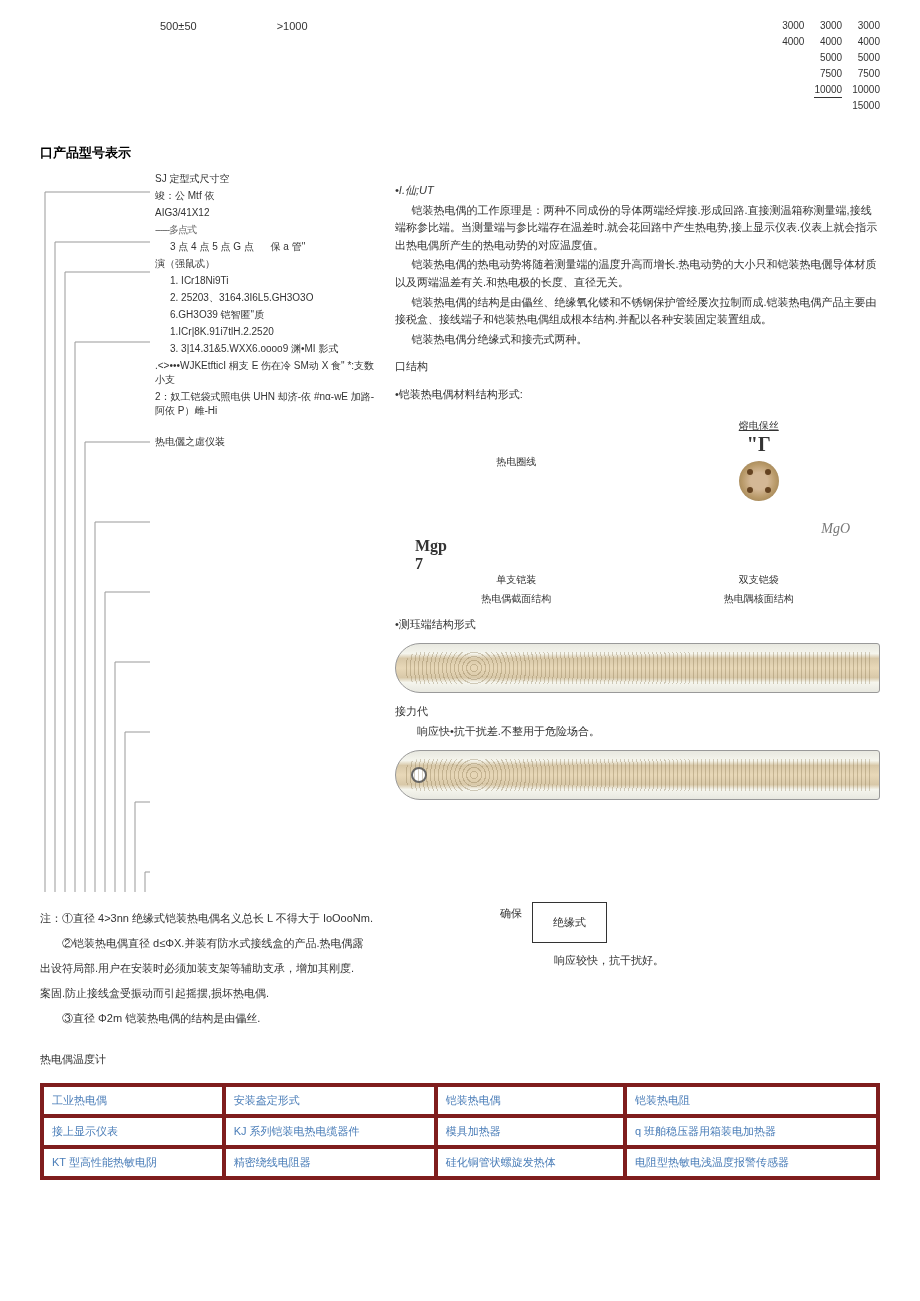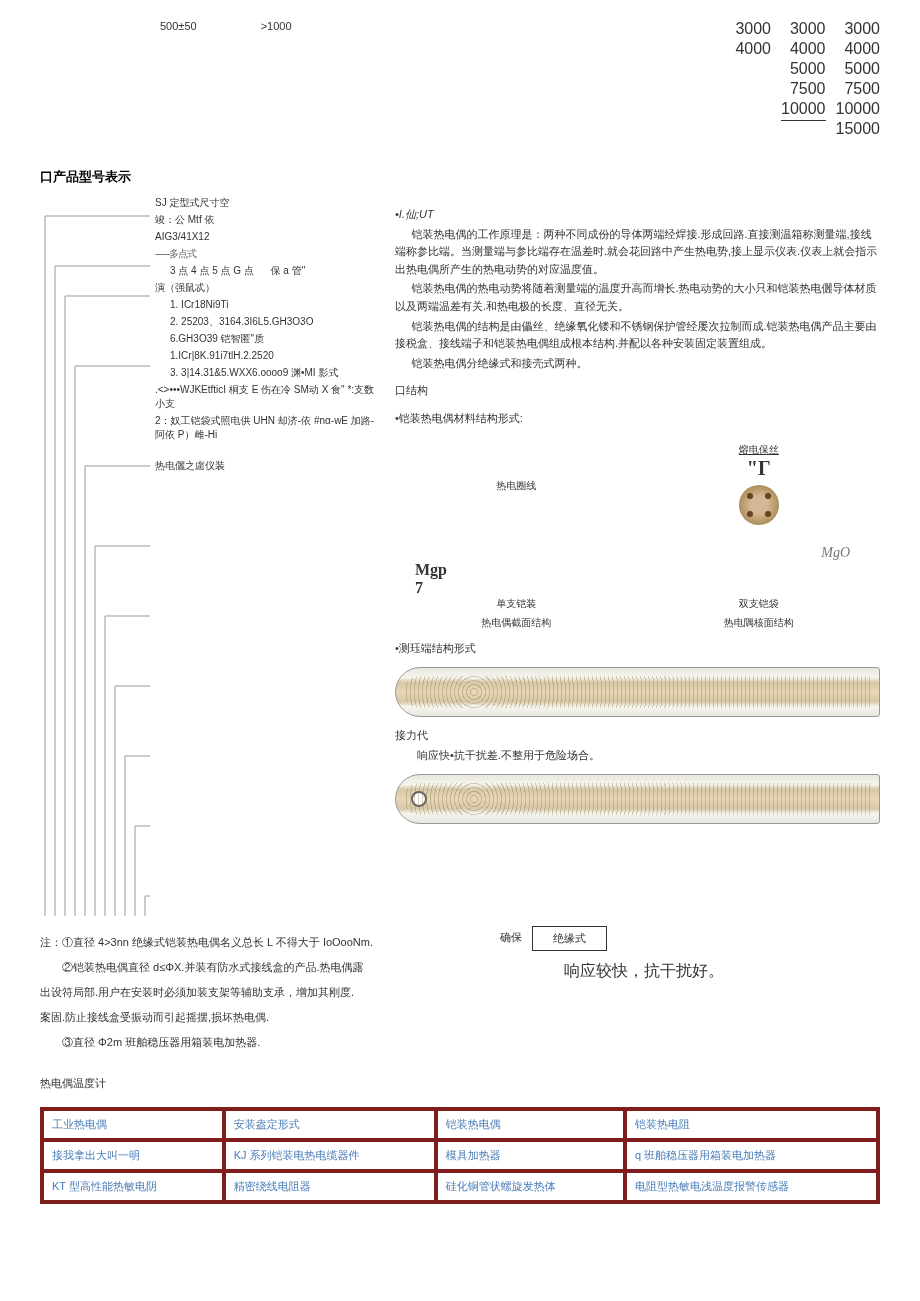--- a/index.html
+++ b/index.html
@@ -1,20 +1,20 @@
 <!DOCTYPE html>
 <html><head>
   <meta charset="utf-8">
   <style>
     * { margin: 0; padding: 0; box-sizing: border-box; }
     body { font-family: "Microsoft YaHei", SimSun, Arial, sans-serif; font-size: 11px; color: #333; background: #fff; width: 920px; padding: 20px 40px; }
     .top-row { display: flex; justify-content: space-between; margin-bottom: 30px; }
-    .top-left { display: flex; gap: 64px; padding-left: 120px; }
+    .top-left { display: flex; gap: 80px; padding-left: 120px; }
     .top-right { display: flex; gap: 10px; }
-    .num-col { display: flex; flex-direction: column; align-items: flex-end; gap: 2px; font-size: 16px; }
+    .num-col { display: flex; flex-direction: column; align-items: flex-end; gap: 2px; font-size: 10px; }
     .num-col span { min-height: 14px; }
     .underline-box { border-bottom: 1px solid #333; padding-bottom: 2px; }
     .section-title { font-size: 13px; font-weight: bold; margin: 15px 0 10px 0; color: #000; }
     .main-cols { display: flex; gap: 15px; }
     .left-col { width: 340px; position: relative; }
     .right-col { flex: 1; }
     .tree-diagram { position: relative; height: 720px; }
     .tree-lines { position: absolute; left: 0; top: 0; width: 110px; height: 720px; }
     .tree-text-block { margin-left: 115px; font-size: 10px; line-height: 1.4; }
     .tree-text-block p { margin-bottom: 3px; }
@@ -28,21 +28,21 @@
     .fuse-img::before { content:""; position:absolute; top:8px; left:8px; width:6px; height:6px; background:#654321; border-radius:50%; box-shadow: 18px 0 #654321, 0 18px #654321, 18px 18px #654321; }
     .gamma-symbol { font-size: 20px; font-family: "Times New Roman"; font-weight: bold; }
     .mgo-label { font-size: 14px; font-family: "Times New Roman"; font-style: italic; color: #777; text-align: right; margin-right: 30px; }
     .mgp7 { font-size: 16px; font-family: "Times New Roman"; font-weight: bold; margin-left: 20px; }
     .structure-labels { display: flex; justify-content: space-around; font-size: 10px; margin-bottom: 5px; }
     .probe-img { width: 100%; height: 50px; background: linear-gradient(to bottom, #e8e8e0 0%, #f5f5ed 20%, #d8c8a8 30%, #e8d8b8 50%, #d8c8a8 70%, #f5f5ed 80%, #e8e8e0 100%); border: 1px solid #999; border-radius: 25px 3px 3px 25px; margin: 10px 0; position: relative; }
     .probe-img.type2::before { content:""; position:absolute; left:15px; top:50%; transform:translateY(-50%); width:12px; height:12px; background:#fff; border:2px solid #666; border-radius:50%; }
     .probe-dotted { position:absolute; top:8px; left:8px; right:8px; bottom:8px; background: repeating-radial-gradient(circle at 15% 50%, transparent 0, transparent 3px, rgba(120,100,60,0.3) 3px, rgba(120,100,60,0.3) 4px); border-radius: 20px 2px 2px 20px; }
     .notes { font-size: 11px; line-height: 2; margin-top: 15px; }
     .notes p { text-indent: 0; margin-bottom: 3px; }
-    .box-label { border: 1px solid #333; display: inline-block; padding: 4px 20px; margin: 10px 0; font-size: 11px; }
+    .box-label { border: 1px solid #333; display: inline-block; padding: 12px 20px; margin: 10px 0; font-size: 11px; }
     .confirm-row { display: flex; align-items: flex-start; gap: 10px; }
     .bottom-title { font-size: 11px; margin: 20px 0 16px 0; }
     table.bottom-table { width: 100%; border-collapse: collapse; font-size: 11px; }
     table.bottom-table td { border: 4px solid #7f1d1d; padding: 6px 8px; color: #4a7db8; }
     table.bottom-table td:first-child { color: #4a7db8; }
   </style>
 </head>
 <body>
 
 <div class="top-row">
@@ -171,44 +171,44 @@
       </div>
   </div>
 </div>
 
 <div style="display:flex; gap:20px; align-items:flex-start;">
   <div class="notes" style="flex:1">
     <p>注：①直径 4&gt;3nn 绝缘式铠装热电偶名义总长 L 不得大于 IoOooNm.</p>
     <p style="padding-left:2em">②铠装热电偶直径 d≤ΦX.并装有防水式接线盒的产品.热电偶露</p>
     <p>出设符局部.用户在安装时必须加装支架等辅助支承，增加其刚度.</p>
     <p>案固.防止接线盒受振动而引起摇摆,损坏热电偶.</p>
-    <p style="padding-left:2em">③直径 Φ2m 班舶稳压器用箱装电加热器.</p>
+    <p style="padding-left:2em">③直径 Φ2m 铠装热电偶的结构是由儡丝.</p>
   </div>
   <div style="width:380px">
     <div class="confirm-row">
       <span style="margin-top:14px">确保</span>
       <div>
         <div class="box-label">绝缘式</div>
-        <p style="text-indent:2em; font-size:16px">响应较快，抗干扰好。</p>
+        <p style="text-indent:2em; font-size:11px">响应较快，抗干扰好。</p>
       </div>
     </div>
   </div>
 </div>
 
 <div class="bottom-title">热电偶温度计</div>
 <table class="bottom-table">
   <tbody>
       <tr>
     <td>工业热电偶</td>
     <td>安装盎定形式</td>
     <td>铠装热电偶</td>
     <td>铠装热电阻</td>
   </tr>
   <tr>
-    <td>接我拿出大叫一明</td>
+    <td>接上显示仪表</td>
     <td>KJ 系列铠装电热电缆器件</td>
     <td>模具加热器</td>
     <td>q 班舶稳压器用箱装电加热器</td>
   </tr>
   <tr>
     <td>KT 型高性能热敏电阴</td>
     <td>精密绕线电阻器</td>
     <td>硅化铜管状螺旋发热体</td>
     <td>电阻型热敏电浅温度报警传感器</td>
   </tr>

